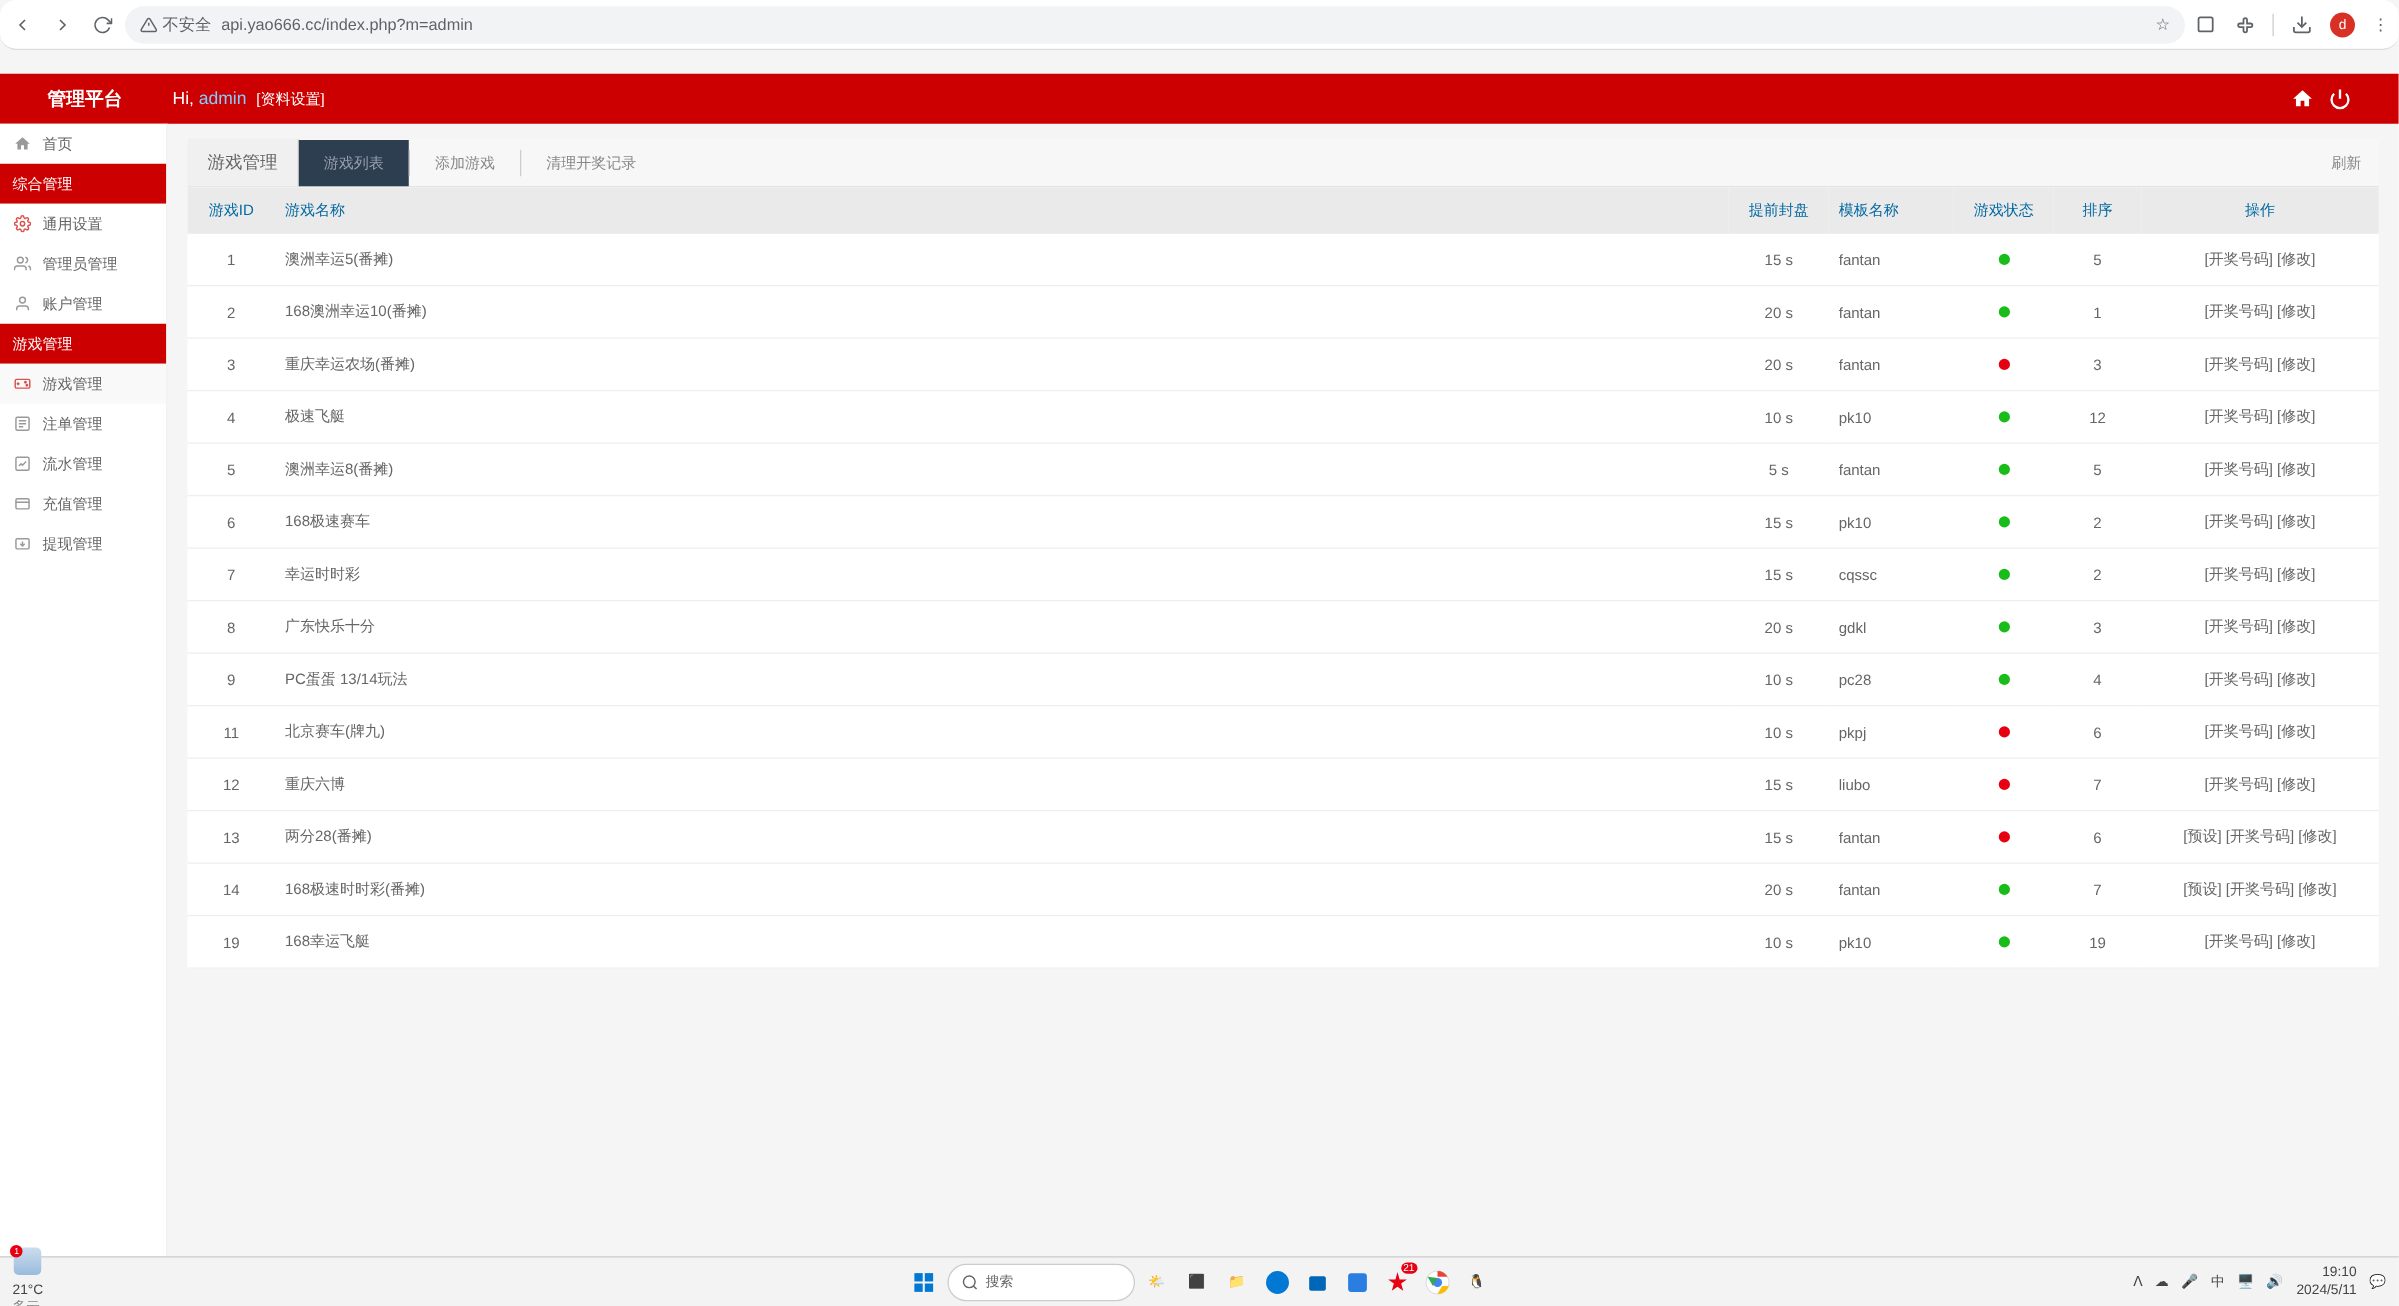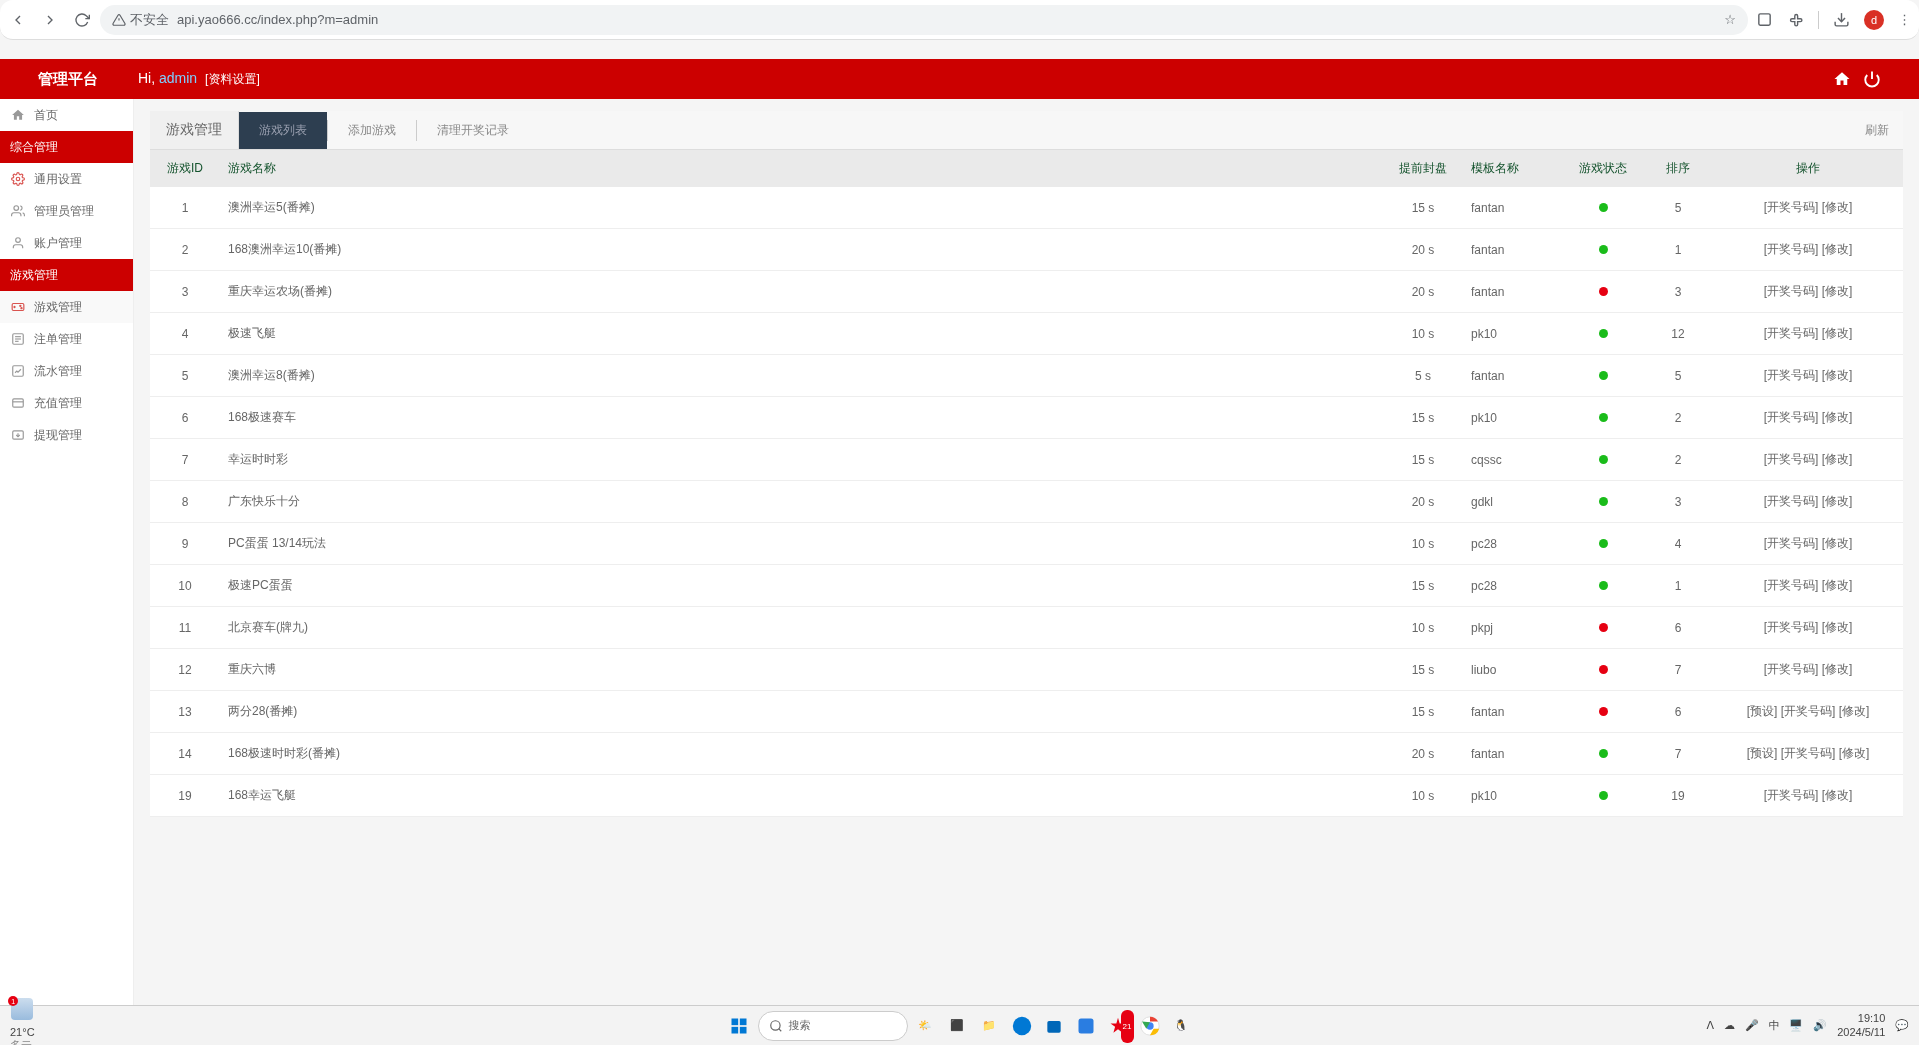--- a/index.html
+++ b/index.html
@@ -39,21 +39,21 @@
 .tabs-row { display: flex; align-items: center; border-bottom: 1px solid #ddd; background: #f7f7f7; }
 .page-tab { padding: 10px 16px; font-size: 14px; color: #666; background: #f0f0f0; border-right: 1px solid #ddd; }
 .sub-tabs { display: flex; }
 .sub-tab { padding: 10px 20px; font-size: 12px; color: #888; cursor: pointer; }
 .sub-tab.active { background: #2d3e50; color: #999faf; }
 .sep { border-left: 1px solid #ccc; margin: 8px 0; }
 .refresh { margin-left: auto; padding: 10px 14px; color: #888; font-size: 12px; cursor: pointer; }
 
 
 .table { width: 100%; border-collapse: collapse; background: #fff; }
-.table thead th { background: #eaeaea; font-weight: normal; font-size: 12px; color: #14532d; padding: 10px 8px; text-align: left; }
+.table thead th { background: #eaeaea; font-weight: normal; font-size: 12px; color: #0369a1; padding: 10px 8px; text-align: left; }
 .table thead th.center { text-align: center; }
 .table tbody td { border-bottom: 1px solid #eee; padding: 12px 8px; font-size: 12px; color: #666; }
 .table tbody td.center { text-align: center; }
 .col-id { width: 70px; text-align: center !important; }
 .col-close { width: 80px; text-align: center !important; }
 .col-tpl { width: 100px; }
 .col-status { width: 80px; text-align: center !important; }
 .col-sort { width: 70px; text-align: center !important; }
 .col-op { width: 190px; text-align: center !important; }
 .dot { width: 9px; height: 9px; border-radius: 50%; display: inline-block; }
@@ -351,29 +351,20 @@
           <tr>
             <td class="col-id">9</td>
             <td>PC蛋蛋 13/14玩法</td>
             <td class="col-close">10 s</td>
             <td class="col-tpl">pc28</td>
             <td class="col-status center"><span class="dot green"></span></td>
             <td class="col-sort center">4</td>
             <td class="col-op center"><span class="op-link">[开奖号码]</span> <span class="op-link">[修改]</span></td>
           </tr>
           <tr>
-            <td class="col-id">10</td>
-            <td>极速PC蛋蛋</td>
-            <td class="col-close">15 s</td>
-            <td class="col-tpl">pc28</td>
-            <td class="col-status center"><span class="dot green"></span></td>
-            <td class="col-sort center">1</td>
-            <td class="col-op center"><span class="op-link">[开奖号码]</span> <span class="op-link">[修改]</span></td>
-          </tr>
-          <tr>
             <td class="col-id">11</td>
             <td>北京赛车(牌九)</td>
             <td class="col-close">10 s</td>
             <td class="col-tpl">pkpj</td>
             <td class="col-status center"><span class="dot red"></span></td>
             <td class="col-sort center">6</td>
             <td class="col-op center"><span class="op-link">[开奖号码]</span> <span class="op-link">[修改]</span></td>
           </tr>
           <tr>
             <td class="col-id">12</td>
@@ -457,21 +448,21 @@
       </div>
     <div class="tbicon">
         <svg width="20" height="20" viewBox="0 0 24 24">
           <rect x="3" y="3" width="18" height="18" rx="3" fill="#2a7de1"></rect>
         </svg>
       </div>
     <div class="tbicon" style="position:relative">
         <svg width="20" height="20" viewBox="0 0 24 24">
           <path d="M12 2l2 7h7l-5.5 4 2 7L12 16l-5.5 4 2-7L3 9h7z" fill="#e60012"></path>
         </svg>
-        <span style="position:absolute;top:-2px;right:-2px;background:#e60012;color:#fff;border-radius:6px;font-size:8px;padding:12px 2px">21</span>
+        <span style="position:absolute;top:-2px;right:-2px;background:#e60012;color:#fff;border-radius:6px;font-size:8px;padding:0 2px">21</span>
       </div>
     <div class="tbicon">
         <svg width="22" height="22" viewBox="0 0 24 24">
           <circle cx="12" cy="12" r="10" fill="#fff" stroke="#ddd"></circle>
           <circle cx="12" cy="12" r="4" fill="#4285f4"></circle>
           <path d="M12 2a10 10 0 0 1 8.66 5H12" fill="#ea4335"></path>
           <path d="M3.34 7L8 15 12 8" fill="#34a853"></path>
           <path d="M12 22l4-7h6a10 10 0 0 1-10 7" fill="#fbbc05"></path>
         </svg>
       </div>

